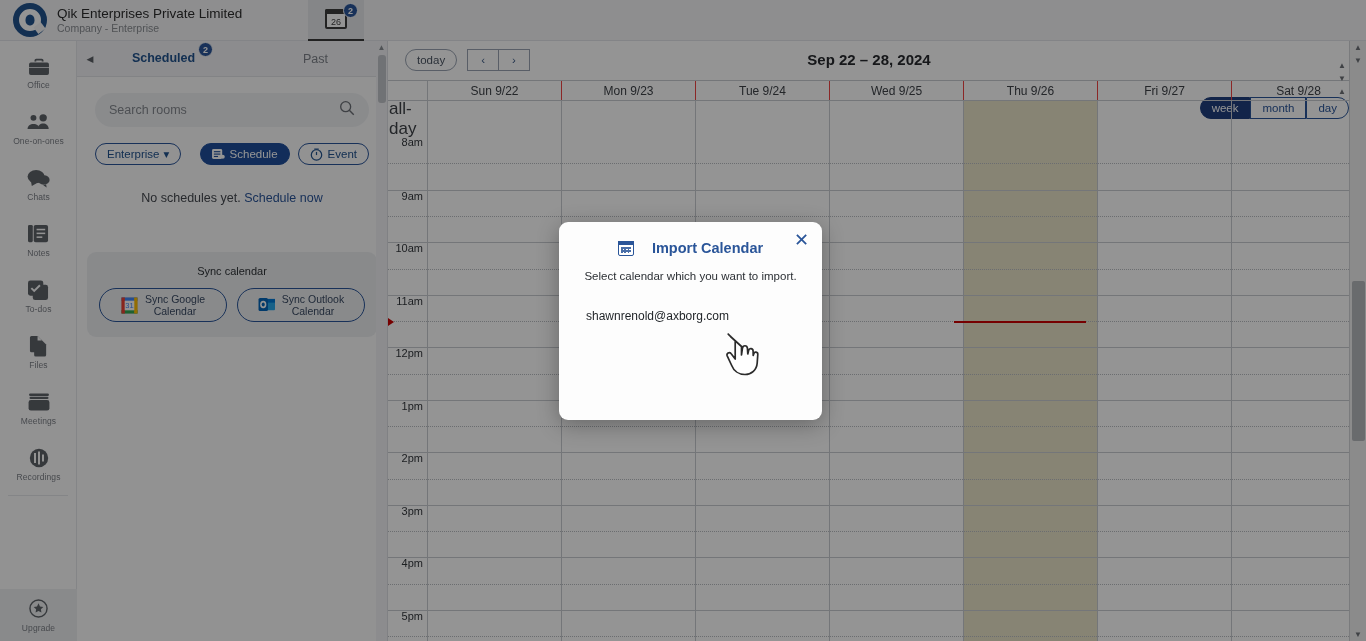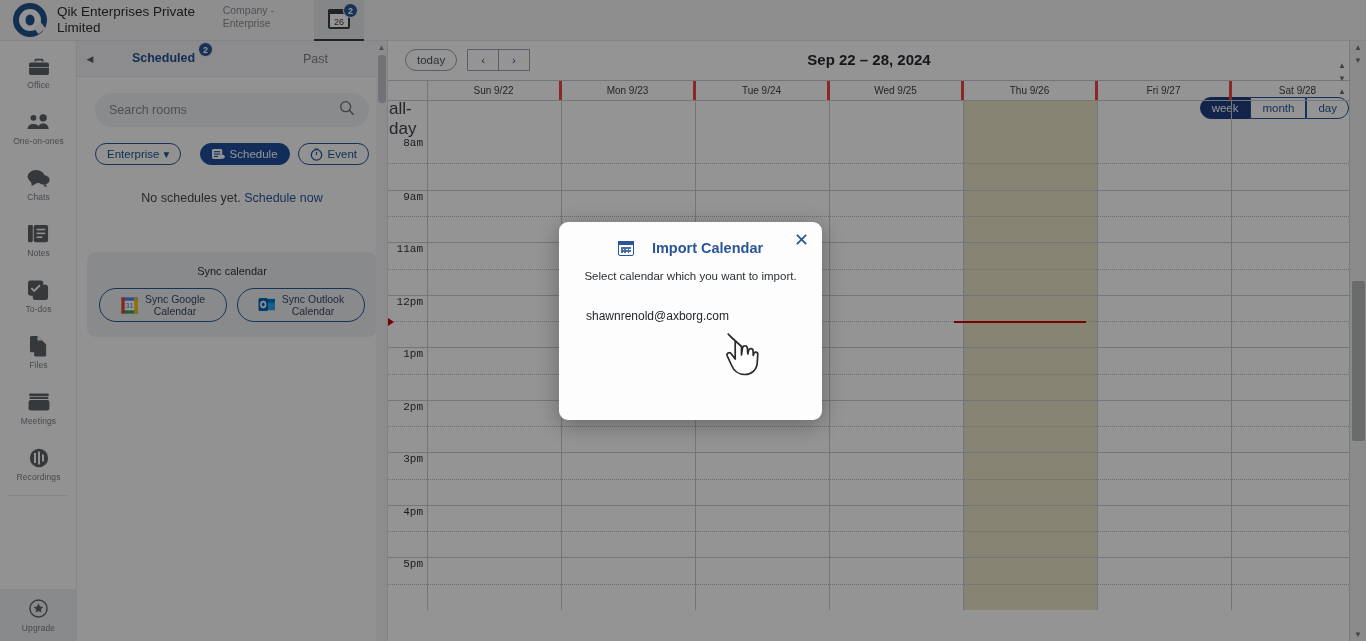--- a/index.html
+++ b/index.html
@@ -36,21 +36,21 @@
   #logo::after {
     content: ""; position: absolute; left: 50%; top: 50%;
     width: 9px; height: 11px; transform: translate(-50%,-50%);
     background: #22538e; border-radius: 50% 50% 45% 45%;
   }
   #logo::before {
     content: ""; position: absolute; right: -3px; bottom: -1px;
     width: 9px; height: 8px; background: #f4f5f7;
     transform: rotate(-38deg);
   }
-  .org-block { display: flex; justify-content: center; }
+  .org-block { display: flex; flex-direction: column; justify-content: center; }
   .org-name { font-size: 13.5px; color: #2d2d2d; line-height: 16px; }
   .org-sub  { font-size: 10.5px; color: #8a8d92; line-height: 13px; }
 
   #hdr-spacer { flex: 1 1 auto; }
   #cal-badge-cell {
     width: 56px; height: 41px; background: #e6e7ea;
     display: flex; align-items: center; justify-content: center;
     position: relative; border-bottom: 2px solid #3a3a3a;
     margin-right: 1002px;
   }
@@ -189,41 +189,41 @@
   }
   .vbtn:first-child { border-radius: 11px 0 0 11px; }
   .vbtn:last-child  { border-radius: 0 11px 11px 0; }
   .vbtn.sel { background: #1f3f7e; color: #fff; border-color: #1f3f7e; }
 
   
   #cal-body { position: absolute; left: 0; top: 39px; right: 0; bottom: 0; }
   #cal-head { display: flex; height: 20px; border-top: 1px solid #c9ccd1; }
   .gut { width: 40px; flex: 0 0 40px; border-right: 1px solid #c9ccd1; }
   .dhead {
-    flex: 1 1 0; text-align: center; font-size: 10px; color: #3e4248;
-    border-right: 3px solid #ef4444; line-height: 20px;
+    flex: 1 1 0; text-align: center; font-size: 12px; color: #3e4248;
+    border-right: 1px solid #ef4444; line-height: 20px;
   }
   #allday-row { display: flex; height: 37px; border-top: 1px solid #c9ccd1; }
   #allday-label {
     width: 40px; flex: 0 0 40px; font-size: 17px; color: #3e4248;
     display: flex; align-items: center; justify-content: flex-start; padding-left: 1px;
     border-right: 1px solid #c9ccd1;
   }
   .ad-cell { flex: 1 1 0; border-right: 1px solid #c9ccd1; }
   .today-col { background: #e9e4c8; }
 
   #slots-wrap { position: absolute; left: 0; right: 0; top: 57px; bottom: 0; overflow: hidden; }
   .hour-row { display: flex; height: 52.5px; border-top: 1px solid #c9ccd1; position: relative; }
   .hour-row.first { border-top: none; }
   .hour-label {
     width: 40px; flex: 0 0 40px; border-right: 1px solid #c9ccd1;
     font-size: 11px; color: #33373c; text-align: right; padding-right: 4px;
     position: relative;
   }
-  .hour-label span { position: relative; top: -1px; font-family: Liberation Mono, monospace; }
+  .hour-label span { position: relative; top: -1px; }
   .hcell { flex: 1 1 0; border-right: 1px solid #c9ccd1; position: relative; }
   .hcell::after {
     content: ""; position: absolute; left: 0; right: 0; top: 50%;
     border-top: 1px dotted #b8bcc2;
   }
   .hour-label::after {
     content: ""; position: absolute; left: 0; right: 0; top: 50%;
     border-top: 1px dotted #b8bcc2;
   }
   #now-line {
@@ -573,20 +573,30 @@
               <div class="hour-label"><span>9am</span></div>
               <div class="hcell"></div>
               <div class="hcell"></div>
               <div class="hcell"></div>
               <div class="hcell"></div>
               <div class="hcell today-col"></div>
               <div class="hcell"></div>
               <div class="hcell"></div>
             </div>
             <div class="hour-row">
+              <div class="hour-label"><span>10am</span></div>
+              <div class="hcell"></div>
+              <div class="hcell"></div>
+              <div class="hcell"></div>
+              <div class="hcell"></div>
+              <div class="hcell today-col"></div>
+              <div class="hcell"></div>
+              <div class="hcell"></div>
+            </div>
+            <div class="hour-row">
               <div class="hour-label"><span>11am</span></div>
               <div class="hcell"></div>
               <div class="hcell"></div>
               <div class="hcell"></div>
               <div class="hcell"></div>
               <div class="hcell today-col"></div>
               <div class="hcell"></div>
               <div class="hcell"></div>
             </div>
             <div class="hour-row">

